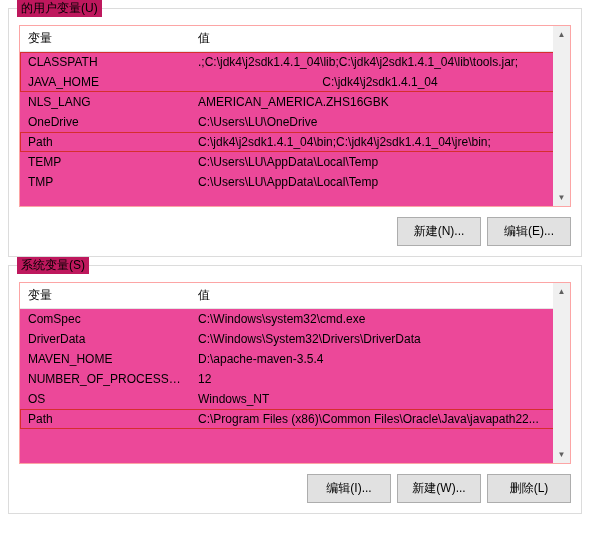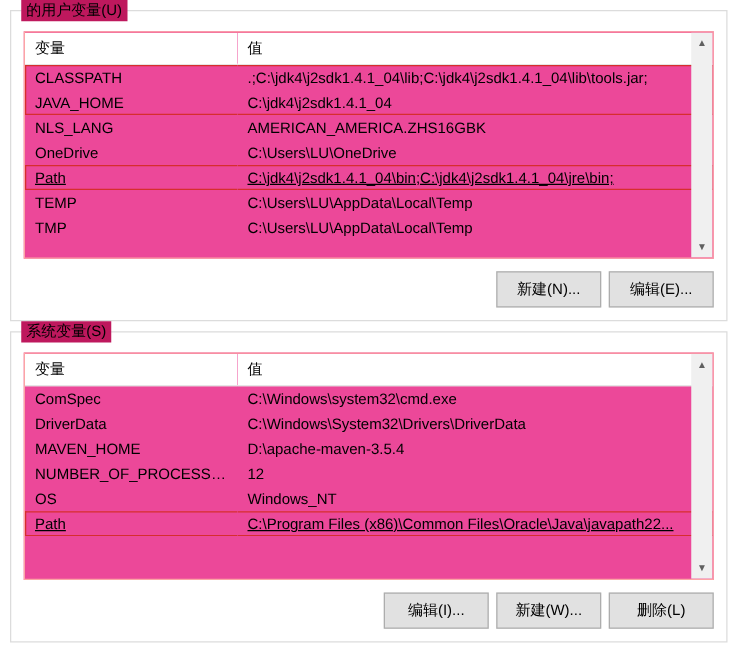--- a/index.html
+++ b/index.html
@@ -50,34 +50,33 @@
     }
     .tbl th:first-child { width: 170px; }
     .tbl td {
       padding: 3px 8px;
       white-space: nowrap;
       overflow: hidden;
       text-overflow: ellipsis;
     }
     .hl-row td {
       box-shadow: inset 0 1px 0 #d62e2e, inset 0 -1px 0 #d62e2e;
-      text-decoration: underline;
     }
     .hl-row td:first-child { box-shadow: inset 1px 0 0 #d62e2e, inset 0 1px 0 #d62e2e, inset 0 -1px 0 #d62e2e; }
     .hl-row td:last-child { box-shadow: inset -1px 0 0 #d62e2e, inset 0 1px 0 #d62e2e, inset 0 -1px 0 #d62e2e; margin-top: 26px; }
     .hl-group-top td {
       box-shadow: inset 0 1px 0 #d62e2e;
     }
     .hl-group-top td:first-child { box-shadow: inset 1px 0 0 #d62e2e, inset 0 1px 0 #d62e2e; }
     .hl-group-top td:last-child { box-shadow: inset -1px 0 0 #d62e2e, inset 0 1px 0 #d62e2e; }
     .hl-group-bottom td {
       box-shadow: inset 0 -1px 0 #d62e2e;
     }
     .hl-group-bottom td:first-child { box-shadow: inset 1px 0 0 #d62e2e, inset 0 -1px 0 #d62e2e; }
-    .hl-group-bottom td:last-child { box-shadow: inset -1px 0 0 #d62e2e, inset 0 -1px 0 #d62e2e; }
+    .hl-group-bottom td:last-child { box-shadow: inset -1px 0 0 #d62e2e, inset 0 -1px 0 #d62e2e; text-align: center; }
     .btn-row {
       display: flex;
       justify-content: flex-end;
       gap: 6px;
       margin-top: 10px;
     }
     .btn {
       min-width: 84px;
       padding: 5px 12px;
       border: 1px solid #adadad;

